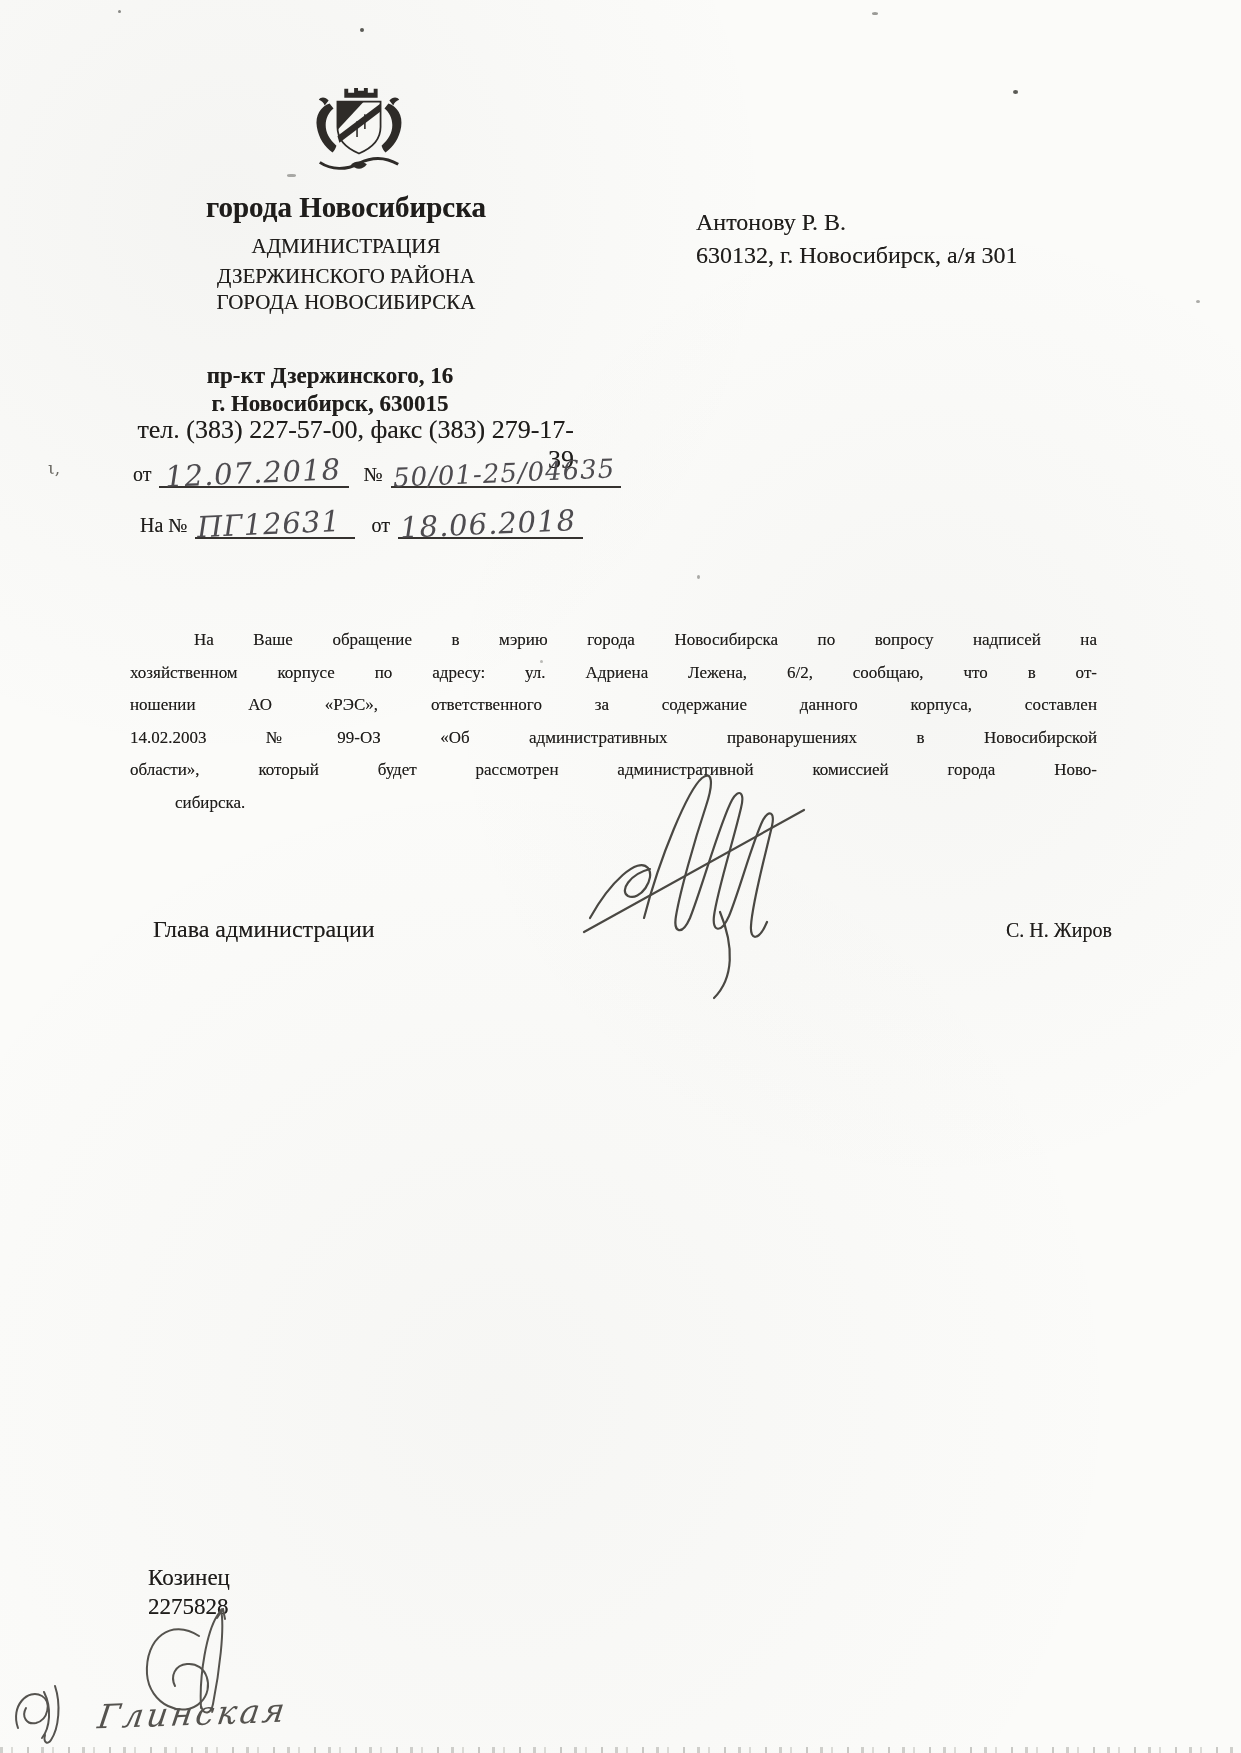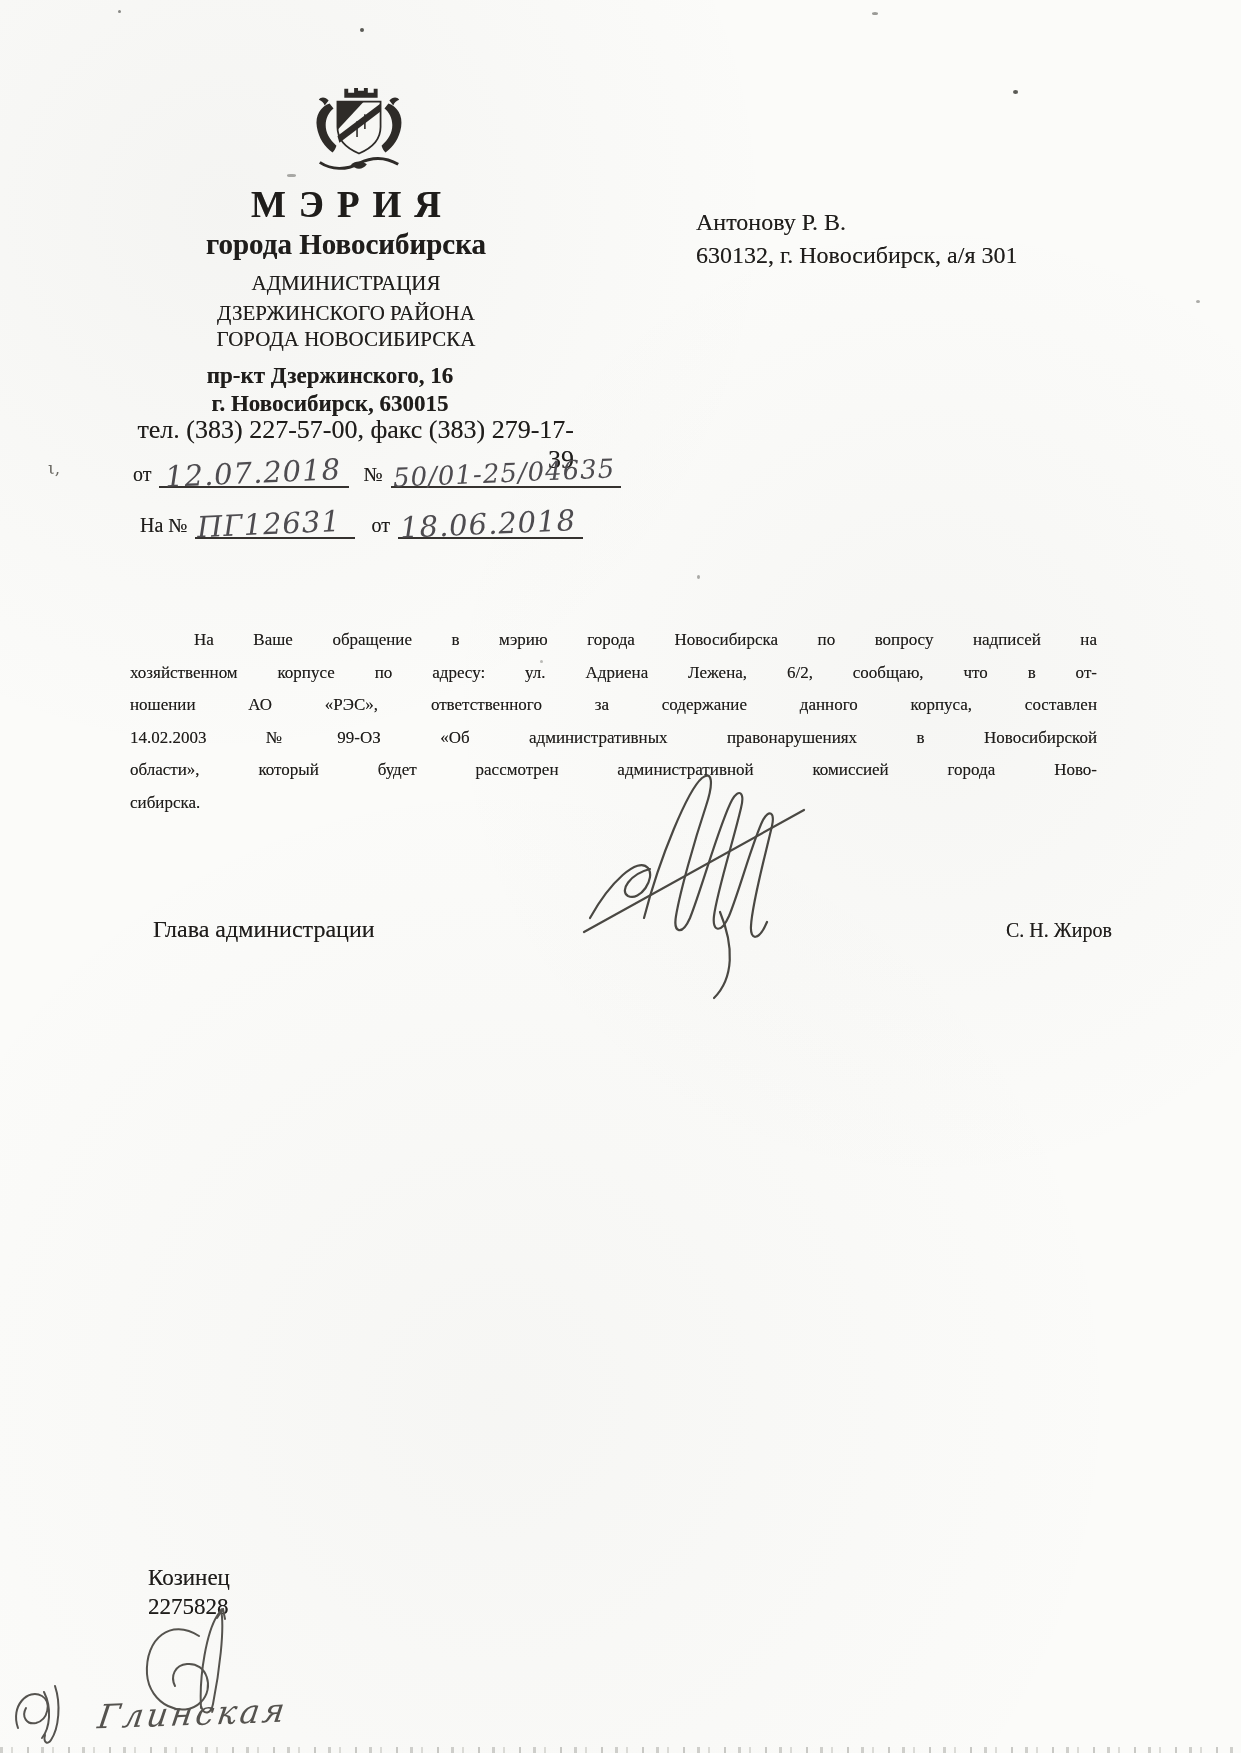--- a/index.html
+++ b/index.html
@@ -43,21 +43,21 @@
   }
   .hw-big{font-size:29px;}
 
   
   .recipient{left:696px;top:206px;font-size:24px;line-height:1.38;}
 
   
   .body-text{left:130px;top:624px;width:967px;font-size:17px;}
   .bline{line-height:32.6px;text-align:justify;text-align-last:justify;}
   .bline.first{text-indent:64px;}
-  .bline.last{text-align:center;text-align-last:left;}
+  .bline.last{text-align:center;text-align-last:left;margin-left:45px;}
 
   
   .post{left:133px;top:916px;font-size:24px;margin-left:20px;}
   .signer{left:1006px;top:919px;font-size:20px;}
 
   
   .executor{left:148px;top:1564px;font-size:23px;line-height:1.25;}
   .hw-note{
     left:98px;top:1694px;
     font-family:"DejaVu Serif", serif;
@@ -93,21 +93,20 @@
       <path d="M30,22 c-9,3 -15,12 -13,24 c2,12 8,20 16,26 c2,-2 3,-4 4,-7 c-7,-6 -11,-13 -11,-21 c0,-7 3,-13 8,-17 z" fill="#2e2b28"></path>
       <path d="M29,19 c-3,-4 -8,-4 -10,-1 c3,1 5,3 6,6 z" fill="#2e2b28"></path>
       <path d="M90,22 c9,3 15,12 13,24 c-2,12 -8,20 -16,26 c-2,-2 -3,-4 -4,-7 c7,-6 11,-13 11,-21 c0,-7 -3,-13 -8,-17 z" fill="#2e2b28"></path>
       <path d="M91,19 c3,-4 8,-4 10,-1 c-3,1 -5,3 -6,6 z" fill="#2e2b28"></path>
       <path d="M20,82 c12,8 27,8 40,1 c14,-7 28,-6 40,1" fill="none" stroke="#2e2b28" stroke-width="3"></path>
       <path d="M52,84 c4,6 12,6 16,0 c-4,-4 -12,-4 -16,0 z" fill="#2e2b28"></path>
     </svg>
   </div>
 
   <div class="abs org-block soft">
-    <div class="t-meria">МЭРИЯ</div>
     <div class="t-city">города Новосибирска</div>
     <div class="t-adm">АДМИНИСТРАЦИЯ</div>
     <div class="t-adm" style="margin-top:4px;">ДЗЕРЖИНСКОГО РАЙОНА</div>
     <div class="t-adm" style="margin-top:0;">ГОРОДА НОВОСИБИРСКА</div>
   </div>
 
   <div class="abs addr-block soft">
     <div>пр-кт Дзержинского, 16</div>
     <div>г. Новосибирск, 630015</div>
   </div>

